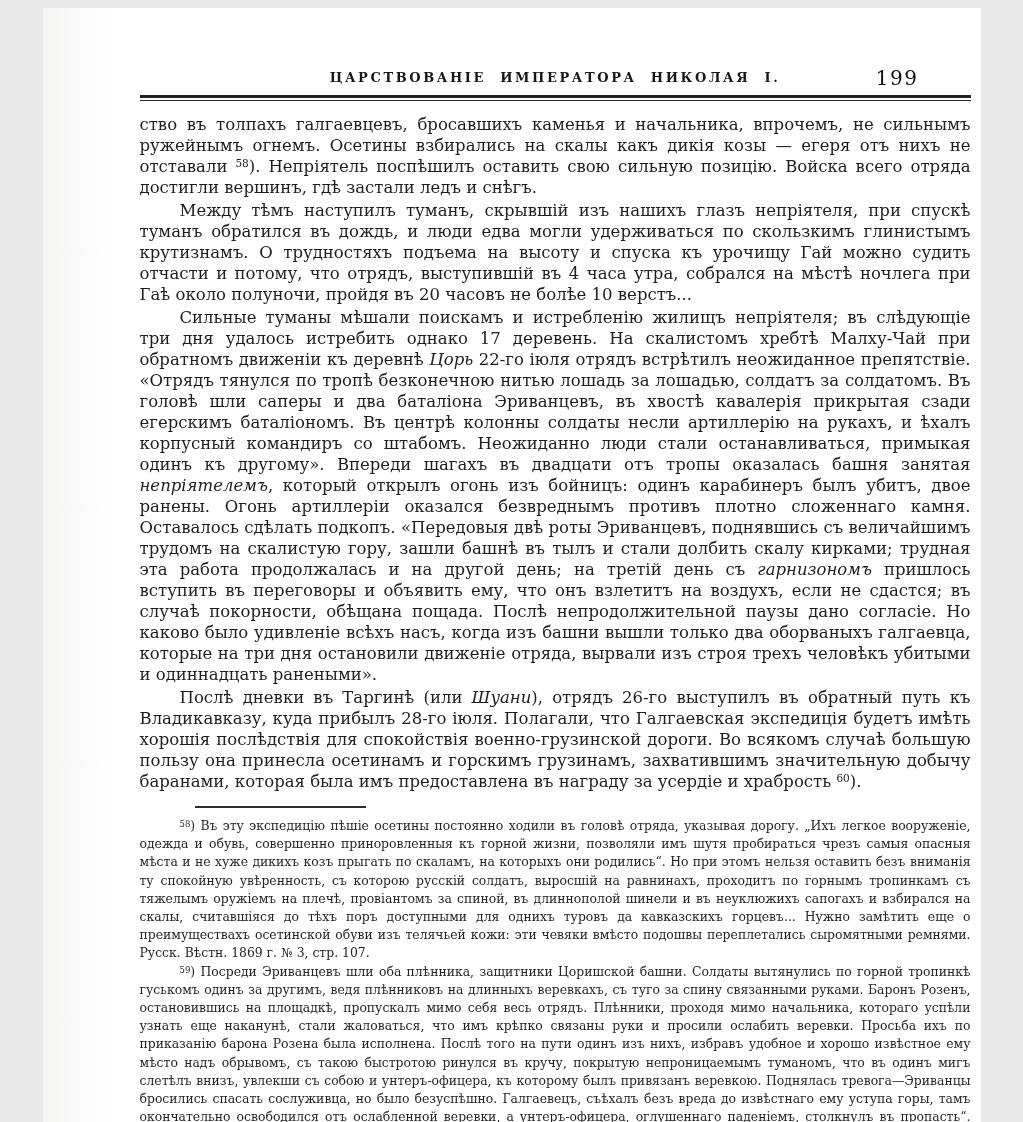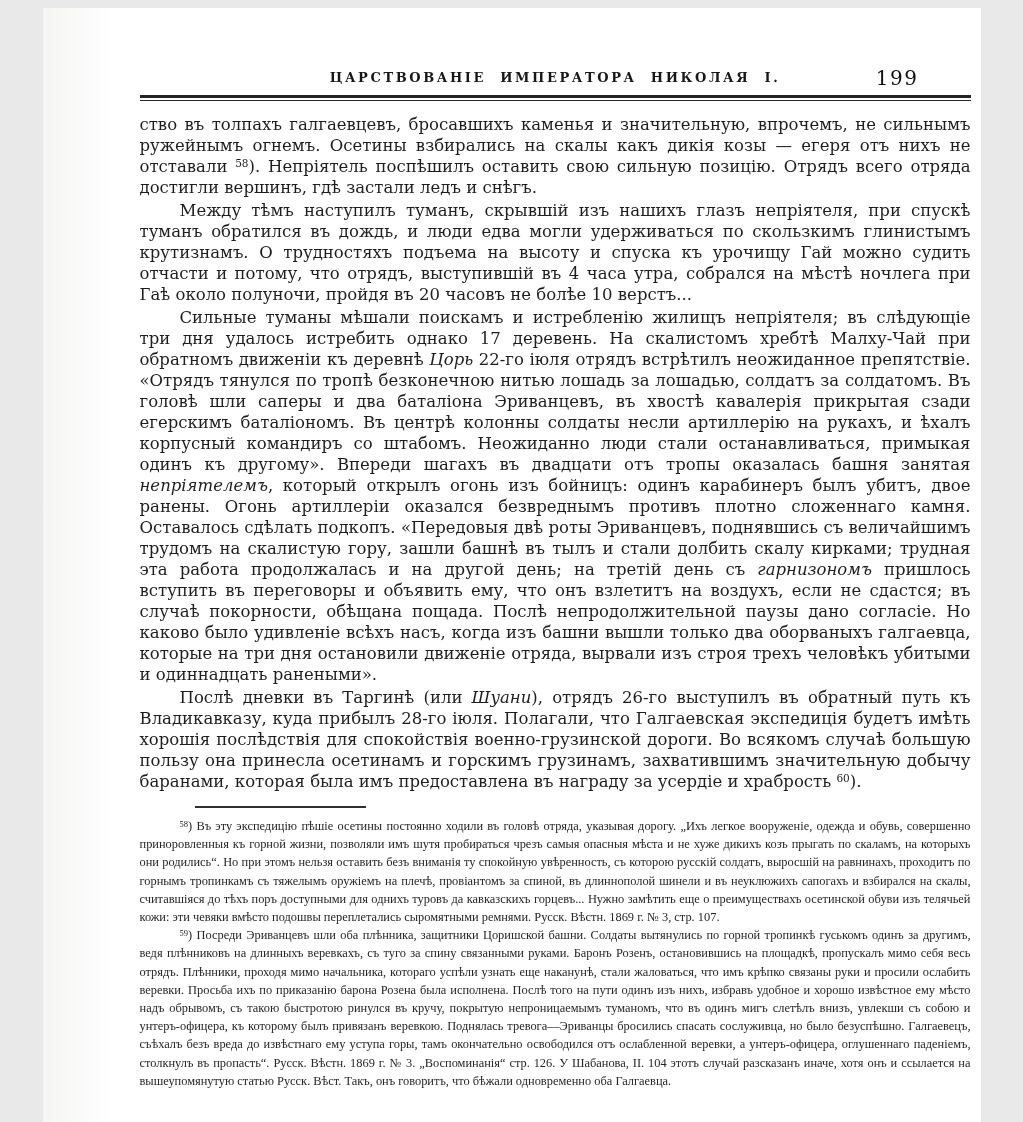--- a/index.html
+++ b/index.html
@@ -67,42 +67,42 @@
     border-top: 2px solid #2e2e2e;
     margin: 14px 0 9px 55px;
   }
   .footnotes {
     font-size: 12.4px;
     line-height: 18.2px;
     text-align: justify;
     text-justify: inter-word;
     color: #262626;
   }
-  .footnotes p { margin: 0; text-indent: 40px; font-family: Liberation Serif, serif; }
+  .footnotes p { margin: 0; text-indent: 40px; }
   .footnotes sup {
     font-size: 8.5px;
     line-height: 0;
     vertical-align: 3.5px;
   }
 </style>
 </head>
 <body>
 
 <div class="page">
   <div class="content">
 
     <div class="header">
       <div class="running-title">ЦАРСТВОВАНІЕ ИМПЕРАТОРА НИКОЛАЯ I.</div>
       <div class="page-number">199</div>
     </div>
 
     <div class="double-rule"></div>
 
     <div class="body-text">
-      <p class="continuation"><span>ство въ толпахъ галгаевцевъ, бросавшихъ каменья и значительную, впрочемъ, не сильнымъ ружейнымъ огнемъ. Осетины взбирались на скалы какъ дикія козы — егеря отъ нихъ не отставали </span><sup class="fn-ref">58</sup><span>). Непріятель поспѣшилъ оставить свою сильную позицію. Отрядъ всего отряда достигли вершинъ, гдѣ застали ледъ и снѣгъ.</span></p>
+      <p class="continuation"><span>ство въ толпахъ галгаевцевъ, бросавшихъ каменья и начальника, впрочемъ, не сильнымъ ружейнымъ огнемъ. Осетины взбирались на скалы какъ дикія козы — егеря отъ нихъ не отставали </span><sup class="fn-ref">58</sup><span>). Непріятель поспѣшилъ оставить свою сильную позицію. Войска всего отряда достигли вершинъ, гдѣ застали ледъ и снѣгъ.</span></p>
 
       <p><span>Между тѣмъ наступилъ туманъ, скрывшій изъ нашихъ глазъ непріятеля, при спускѣ туманъ обратился въ дождь, и люди едва могли удерживаться по скользкимъ глинистымъ крутизнамъ. О трудностяхъ подъема на высоту и спуска къ урочищу Гай можно судить отчасти и потому, что отрядъ, выступившій въ 4 часа утра, собрался на мѣстѣ ночлега при Гаѣ около полуночи, пройдя въ 20 часовъ не болѣе 10 верстъ...</span></p>
 
       <p><span>Сильные туманы мѣшали поискамъ и истребленію жилищъ непріятеля; въ слѣдующіе три дня удалось истребить однако 17 деревень. На скалистомъ хребтѣ Малху-Чай при обратномъ движеніи къ деревнѣ </span><i>Цорь</i><span> 22-го іюля отрядъ встрѣтилъ неожиданное препятствіе. «Отрядъ тянулся по тропѣ безконечною нитью лошадь за лошадью, солдатъ за солдатомъ. Въ головѣ шли саперы и два баталіона Эриванцевъ, въ хвостѣ кавалерія прикрытая сзади егерскимъ баталіономъ. Въ центрѣ колонны солдаты несли артиллерію на рукахъ, и ѣхалъ корпусный командиръ со штабомъ. Неожиданно люди стали останавливаться, примыкая одинъ къ другому». Впереди шагахъ въ двадцати отъ тропы оказалась башня занятая </span><i>непріятелемъ</i><span>, который открылъ огонь изъ бойницъ: одинъ карабинеръ былъ убитъ, двое ранены. Огонь артиллеріи оказался безвреднымъ противъ плотно сложеннаго камня. Оставалось сдѣлать подкопъ. «Передовыя двѣ роты Эриванцевъ, поднявшись съ величайшимъ трудомъ на скалистую гору, зашли башнѣ въ тылъ и стали долбить скалу кирками; трудная эта работа продолжалась и на другой день; на третій день съ </span><i>гарнизономъ</i><span> пришлось вступить въ переговоры и объявить ему, что онъ взлетитъ на воздухъ, если не сдастся; въ случаѣ покорности, обѣщана пощада. Послѣ непродолжительной паузы дано согласіе. Но каково было удивленіе всѣхъ насъ, когда изъ башни вышли только два оборваныхъ галгаевца, которые на три дня остановили движеніе отряда, вырвали изъ строя трехъ человѣкъ убитыми и одиннадцать ранеными».</span></p>
 
 
       <p><span>Послѣ дневки въ Таргинѣ (или </span><i>Шуани</i><span>), отрядъ 26-го выступилъ въ обратный путь къ Владикавказу, куда прибылъ 28-го іюля. Полагали, что Галгаевская экспедиція будетъ имѣть хорошія послѣдствія для спокойствія военно-грузинской дороги. Во всякомъ случаѣ большую пользу она принесла осетинамъ и горскимъ грузинамъ, захватившимъ значительную добычу баранами, которая была имъ предоставлена въ награду за усердіе и храбрость </span><sup class="fn-ref">60</sup><span>).</span></p>
     </div>
 
     <hr class="fn-sep">

